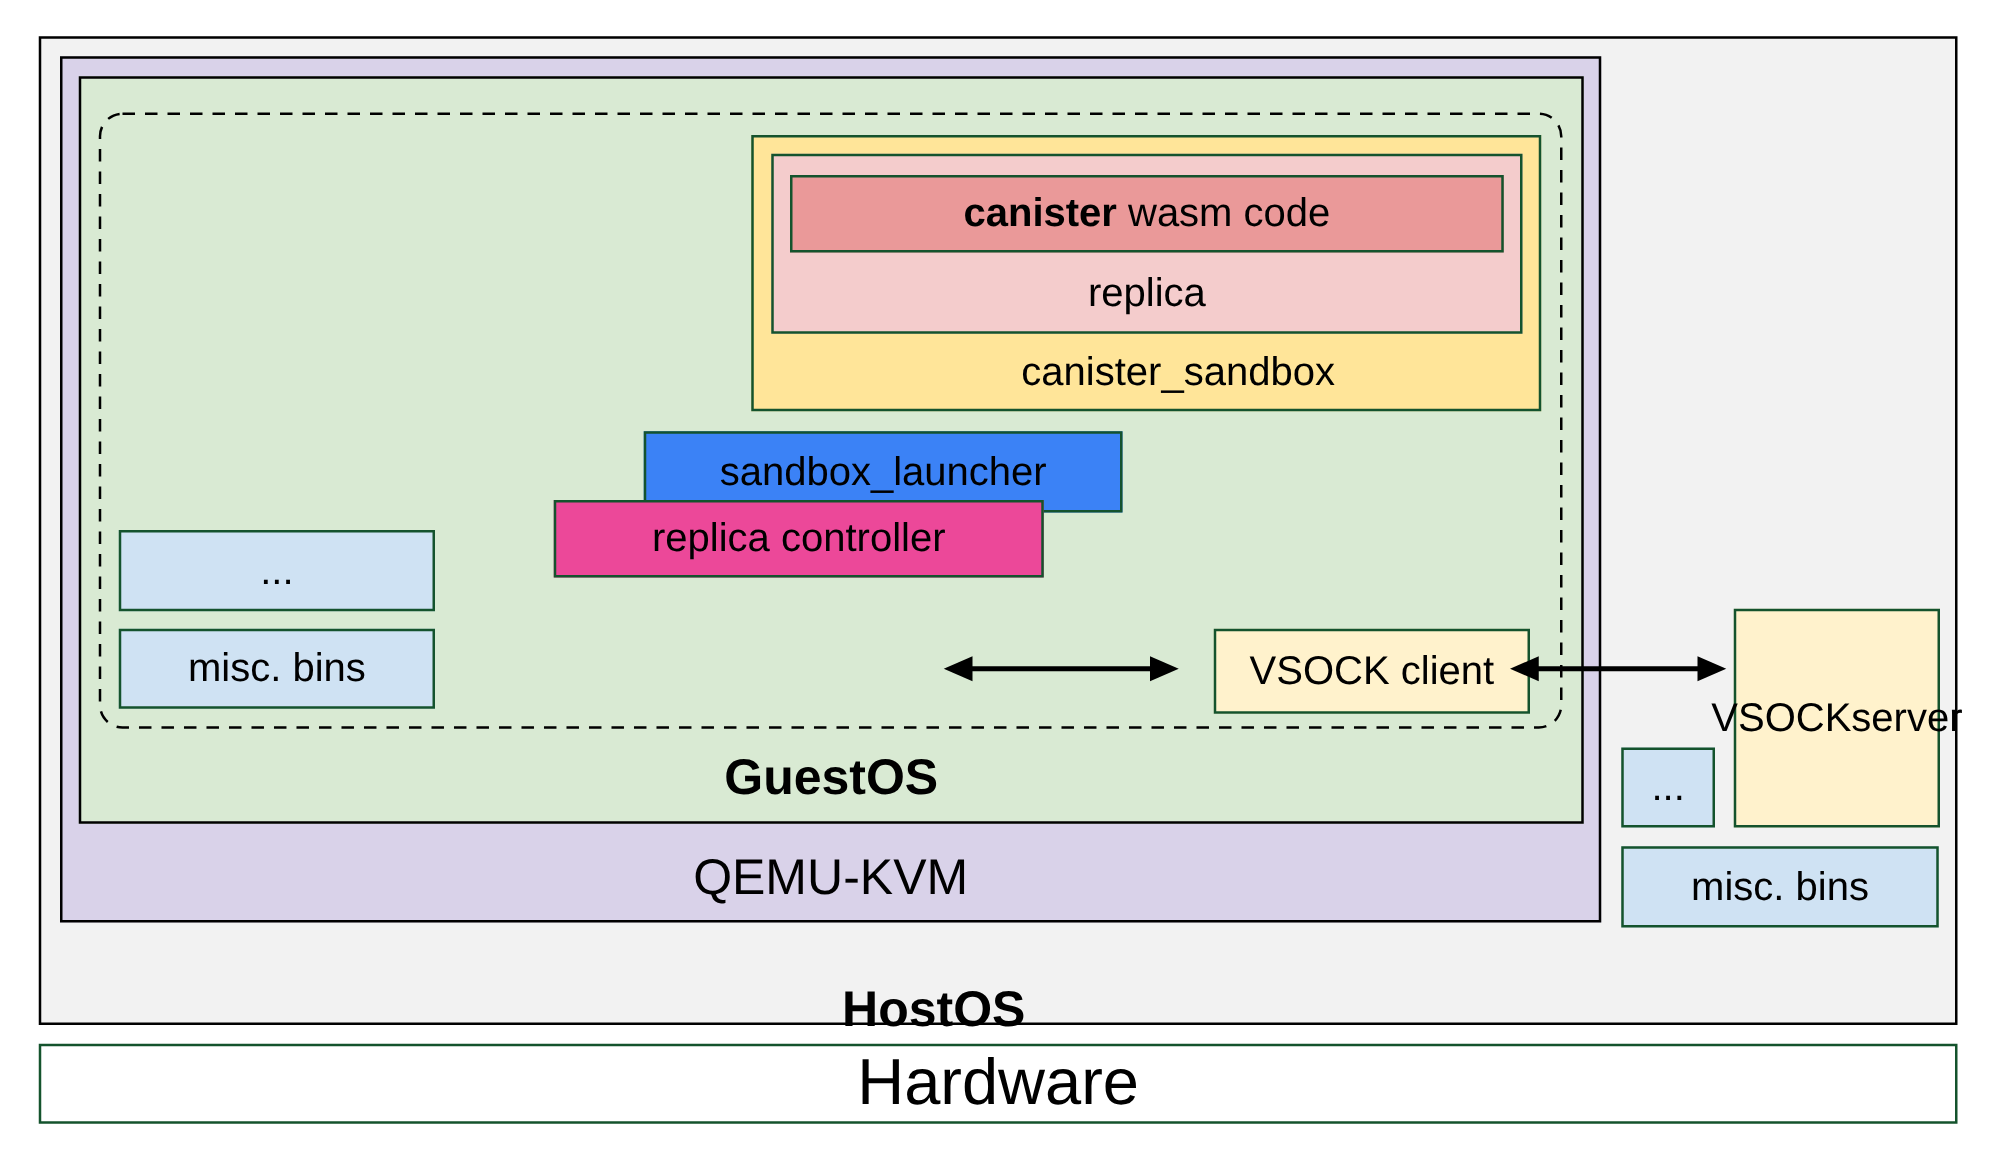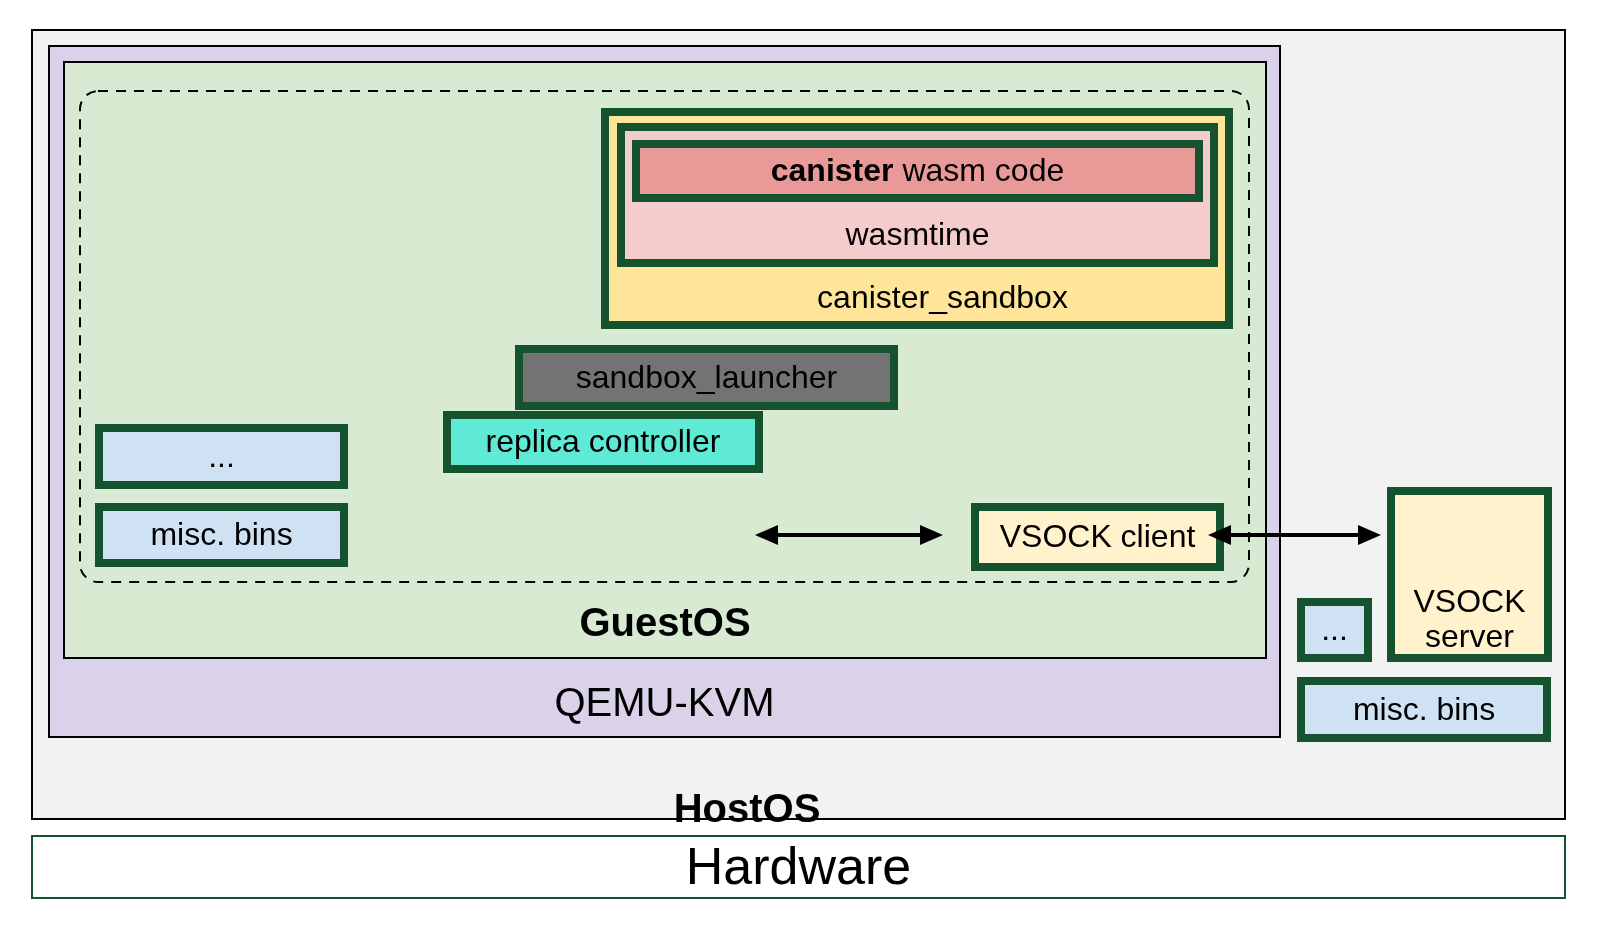--- a/index.html
+++ b/index.html
@@ -8,67 +8,67 @@
     width: 1600px;
     height: 935px;
     background: #ffffff;
     font-family: "Liberation Sans", sans-serif;
     color: #000;
     overflow: hidden;
   }
   .abs { position: absolute; box-sizing: border-box; }
   .layer { border: 2px solid #000; }
   .box {
-    border: 8px solid #14532d;
+    border: 2px solid #14532d;
     display: flex;
     align-items: center;
     justify-content: center;
     font-size: 32px;
     line-height: 1.1;
     text-align: center;
   }
   .layer-label {
     position: absolute;
     text-align: center;
     font-size: 40px;
     line-height: 1.1;
   }
   .bold { font-weight: bold; }
   .mono {
     font-family: "Liberation Mono", "DejaVu Sans Mono", monospace;
     font-size: 26px;
   }
   #overlay { position: absolute; left: 0; top: 0; pointer-events: none; }
-  .col { flex-direction: column; justify-content: flex-end; }
+  .col { flex-direction: row; }
 </style>
 </head>
 <body>
 
 <div id="canvas">
 
   <div class="abs layer" style="left: 31px; top: 29px; width: 1535px; height: 791px; background-color: rgb(242, 242, 242);"></div>
 
   <div class="abs layer" style="left: 48px; top: 45px; width: 1233px; height: 693px; background-color: rgb(217, 210, 233);"></div>
 
   <div class="abs layer" style="left: 63px; top: 61px; width: 1204px; height: 598px; background-color: rgb(217, 234, 211);"></div>
 
 
   <div class="abs box" style="left: 601px; top: 108px; width: 632px; height: 221px; background-color: rgb(255, 229, 153);"></div>
   <div class="abs box" style="left: 617px; top: 123px; width: 601px; height: 144px; background-color: rgb(244, 204, 204);"></div>
   <div class="abs box" style="left: 632px; top: 140px; width: 571px; height: 62px; background-color: rgb(234, 153, 153);">
     <span>
       <span class="bold">canister</span><span> wasm code</span>
     </span>
   </div>
-  <div class="abs box" style="left:617px; top:202px; width:601px; height:65px; border:none; background:transparent;">wasmtime</div>
+  <div class="abs box" style="left:617px; top:202px; width:601px; height:65px; border:none; background:transparent;">replica</div>
   <div class="abs box" style="left:601px; top:267px; width:683px; height:62px; border:none; background:transparent;">canister_sandbox</div>
 
-  <div class="abs box" style="left: 515px; top: 345px; width: 383px; height: 65px; background-color: #737373;">sandbox_launcher</div>
+  <div class="abs box" style="left: 515px; top: 345px; width: 383px; height: 65px; background-color: #3b82f6;">sandbox_launcher</div>
 
-  <div class="abs box" style="left: 443px; top: 411px; width: 320px; height: 62px; background-color: #5eead4;">replica controller</div>
+  <div class="abs box" style="left: 443px; top: 400px; width: 392px; height: 62px; background-color: #ec4899;">replica controller</div>
 
 
   <div class="abs box" style="left: 95px; top: 424px; width: 253px; height: 65px; background-color: rgb(207, 226, 243);">...</div>
 
   <div class="abs box" style="left: 95px; top: 503px; width: 253px; height: 64px; background-color: rgb(207, 226, 243);">misc. bins</div>
 
   <div class="abs box" style="left: 941px; top: 503px; width: 253px; height: 68px; background-color: rgb(255, 242, 204); margin-left: 30px;">VSOCK client</div>
 
   <div class="abs box col" style="left: 1387px; top: 487px; width: 165px; height: 175px; background-color: rgb(255, 242, 204);">
     <div>VSOCK</div>

